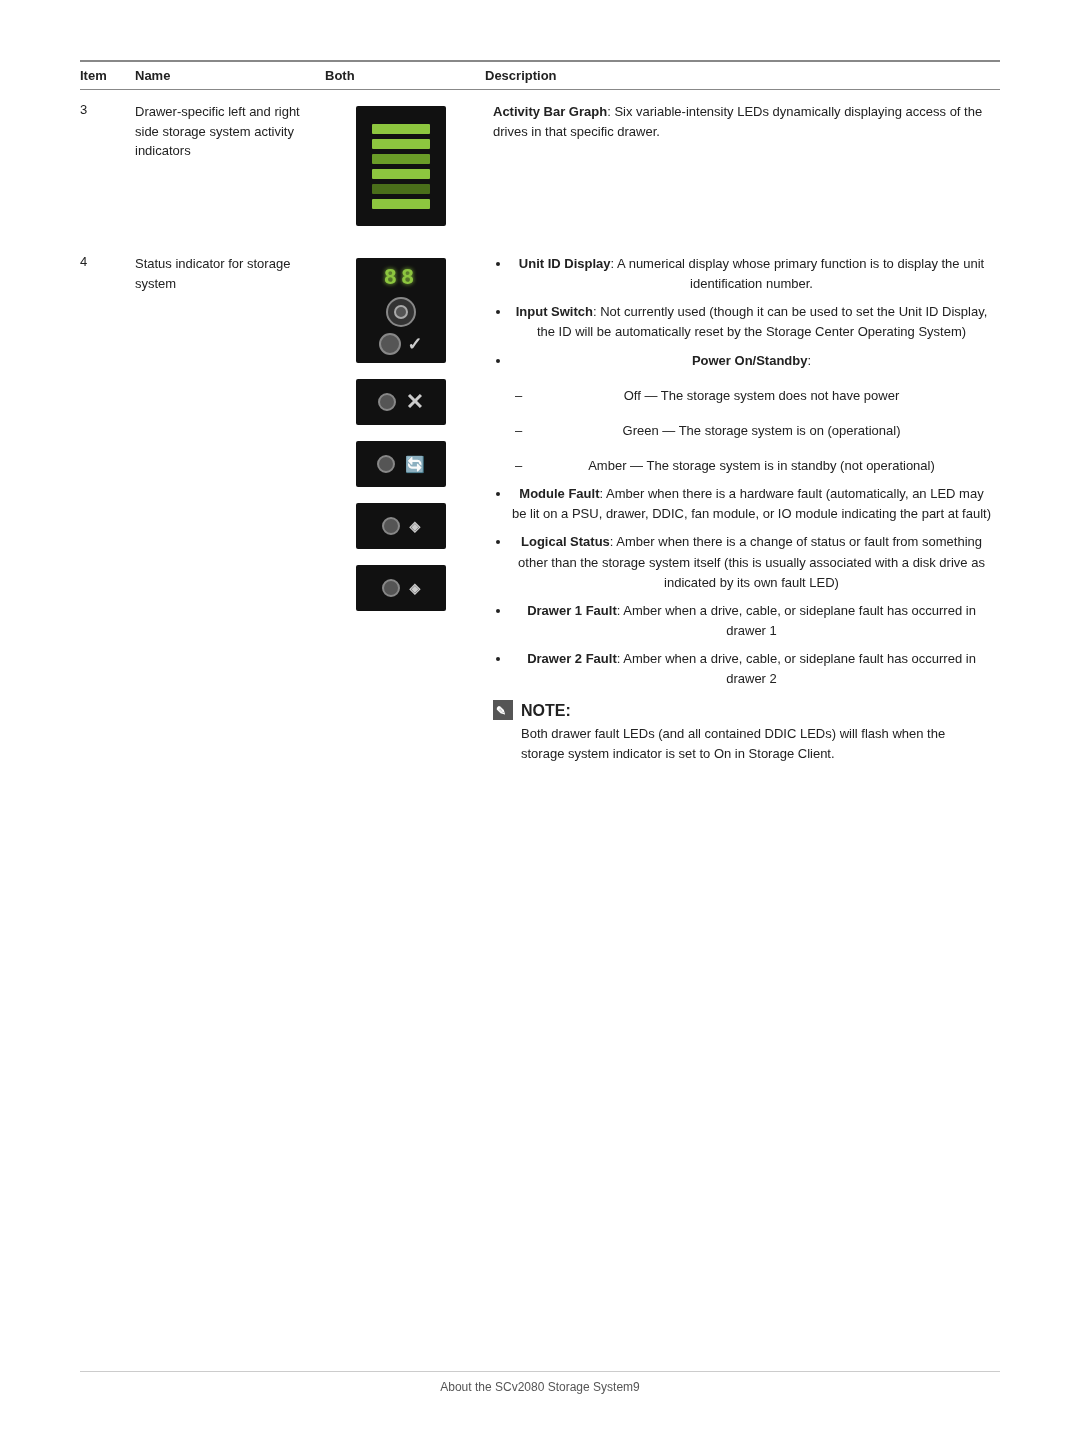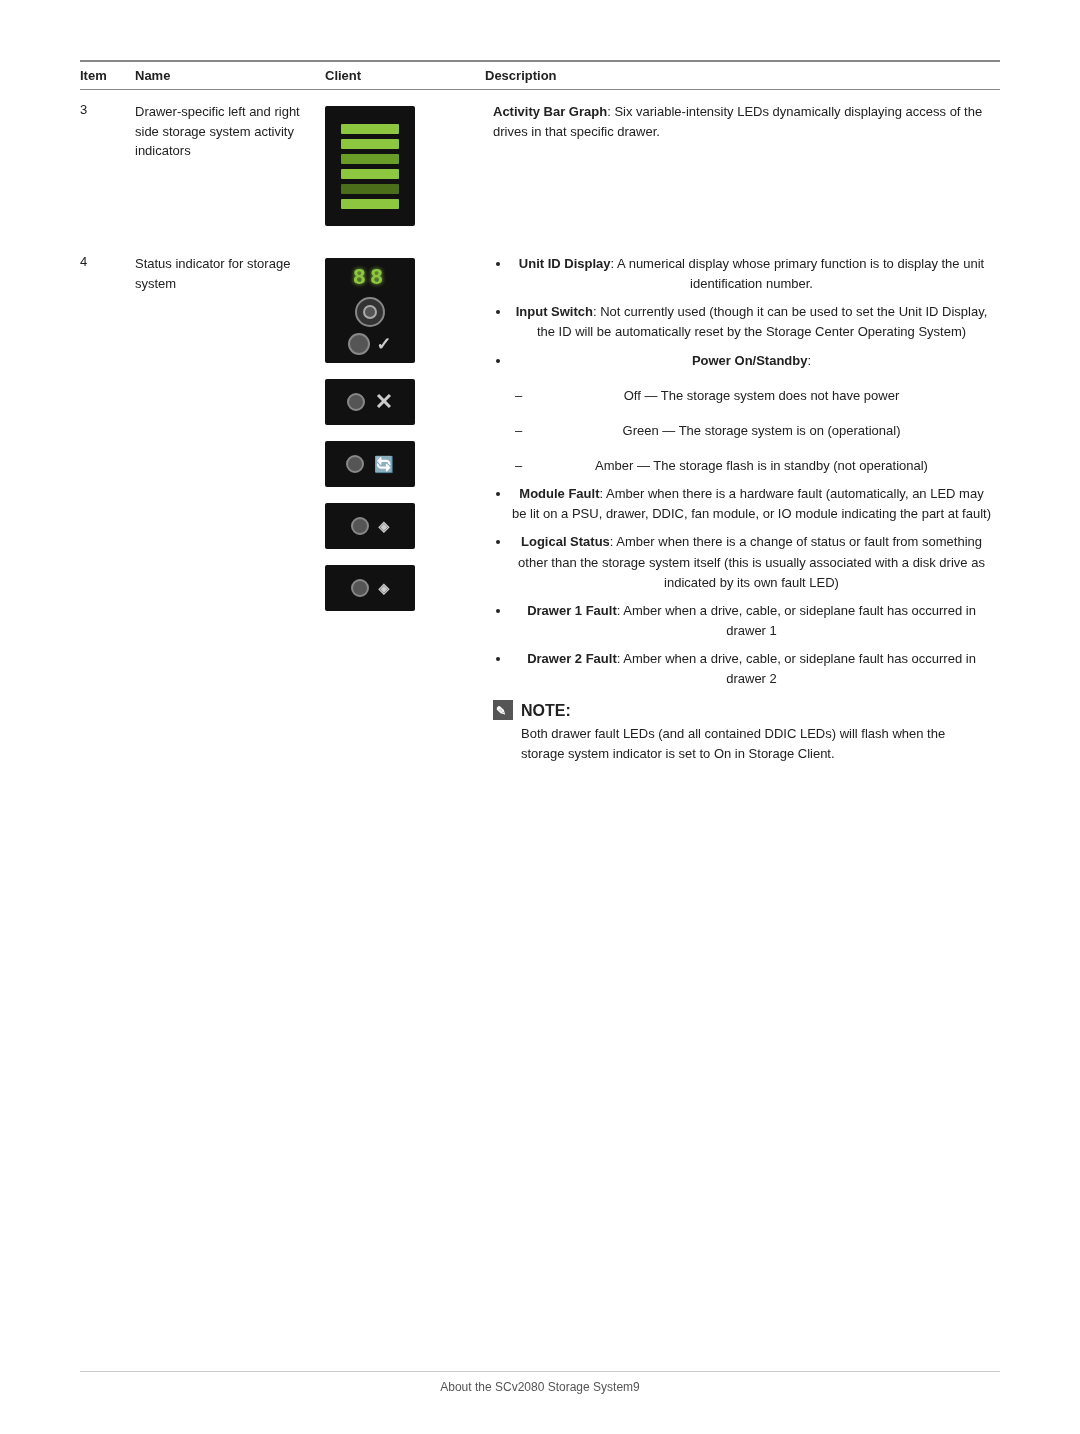--- a/index.html
+++ b/index.html
@@ -51,21 +51,21 @@
       line-height: 1.5;
     }
 
     .panel-cell {
       text-align: left;
     }
 
     .panel-img {
       display: flex;
       align-items: center;
-      justify-content: flex-start;
+      justify-content: center;
       margin: 4px 0;
     }
 
     
     .activity-bar-panel {
       width: 90px;
       height: 120px;
       background: #111;
       display: flex;
       flex-direction: column;
@@ -282,21 +282,21 @@
     }
   </style>
 </head>
 <body>
 
 <table>
   <thead>
     <tr>
       <th>Item</th>
       <th>Name</th>
-      <th>Client</th>
+      <th>Both</th>
       <th>Description</th>
     </tr>
   </thead>
   <tbody>
 
     <tr>
       <td class="item-num">3</td>
       <td class="name-cell">Drawer-specific left and right side storage system activity indicators</td>
       <td class="panel-cell">
         <div class="panel-img">
@@ -381,21 +381,21 @@
             <span class="bold">Unit ID Display</span><span>: A numerical display whose primary function is to display the unit identification number.</span>
           </li>
           <li>
             <span class="bold">Input Switch</span><span>: Not currently used (though it can be used to set the Unit ID Display, the ID will be automatically reset by the Storage Center Operating System)</span>
           </li>
           <li>
             <span class="bold">Power On/Standby</span><span>:</span>
             <ul class="sub-list">
               <li><span>Off — The storage system does not have power</span></li>
               <li><span>Green — The storage system is on (operational)</span></li>
-              <li><span>Amber — The storage flash is in standby (not operational)</span></li>
+              <li><span>Amber — The storage system is in standby (not operational)</span></li>
             </ul>
           </li>
         </ul>
 
         <div class="desc-sub-section">
           <ul>
             <li>
               <span class="bold">Module Fault</span><span>: Amber when there is a hardware fault (automatically, an LED may be lit on a PSU, drawer, DDIC, fan module, or IO module indicating the part at fault)</span>
             </li>
             <li>

